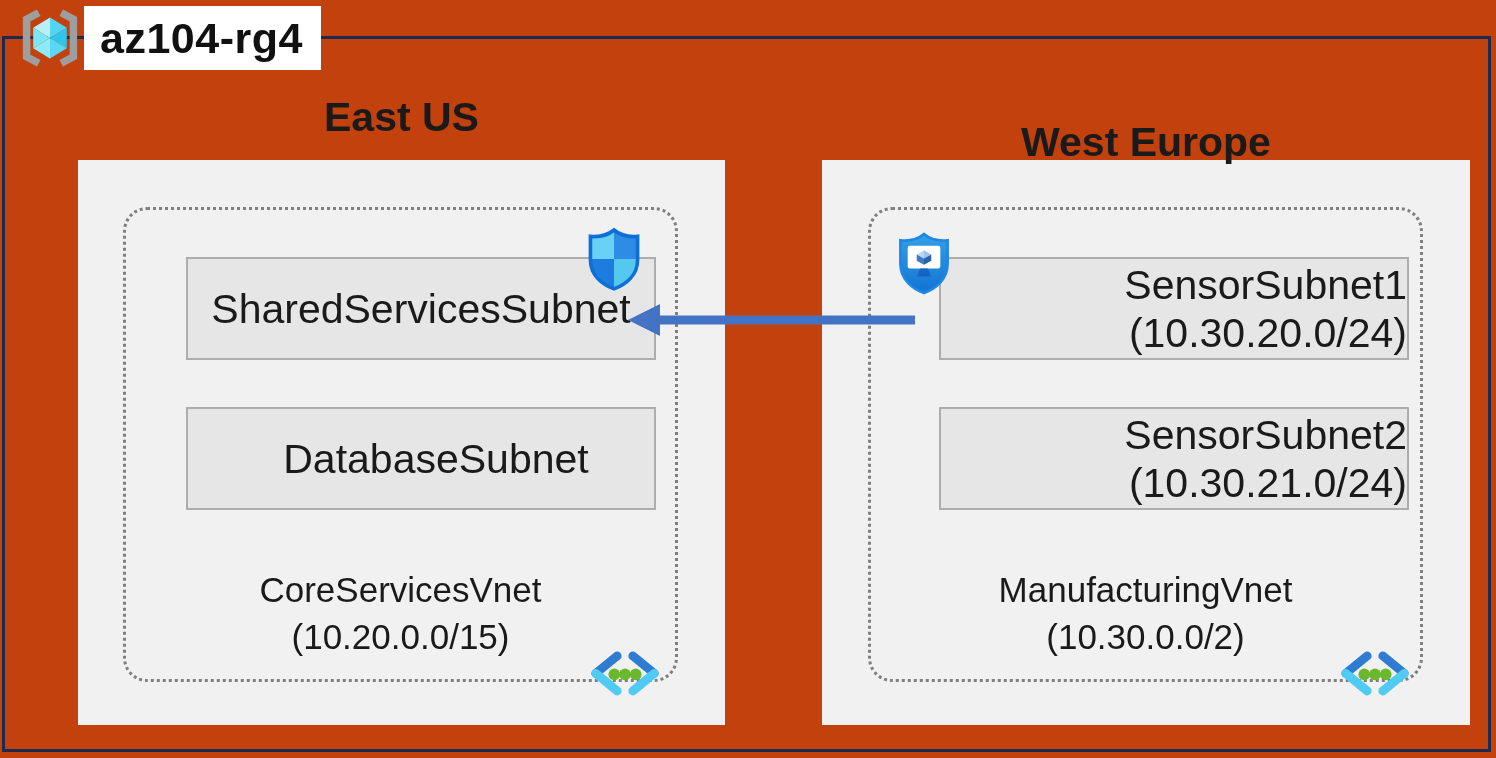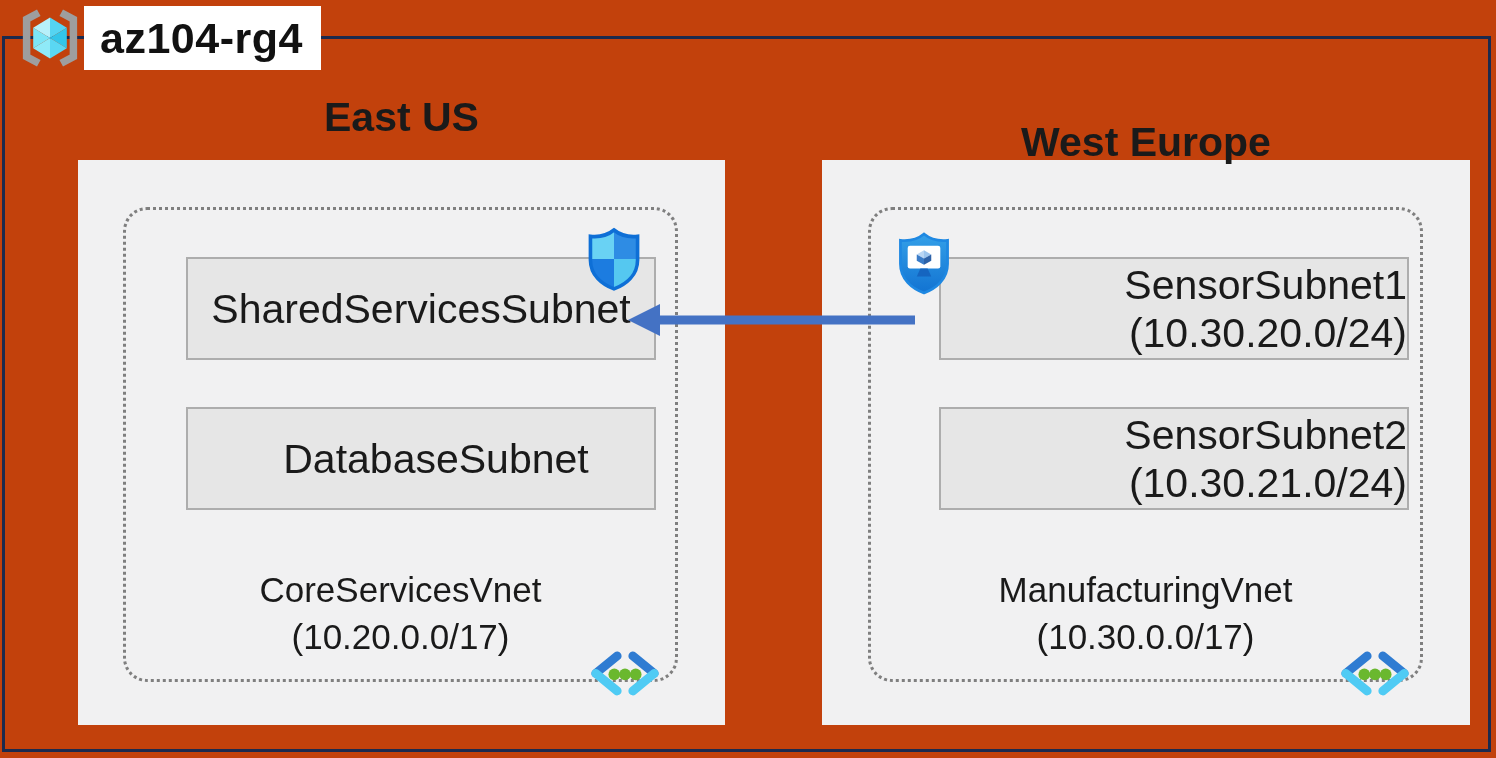--- a/index.html
+++ b/index.html
@@ -103,25 +103,25 @@
     <div>SensorSubnet1</div>
     <div>(10.30.20.0/24)</div>
   </div>
   <div class="subnet-box west row2">
     <div>SensorSubnet2</div>
     <div>(10.30.21.0/24)</div>
   </div>
 
   <div class="vnet-label east">
     <div>CoreServicesVnet</div>
-    <div>(10.20.0.0/17)</div>
+    <div>(10.20.0.0/15)</div>
   </div>
   <div class="vnet-label west">
     <div>ManufacturingVnet</div>
-    <div>(10.30.0.0/17)</div>
+    <div>(10.30.0.0/2)</div>
   </div>
 
   <svg class="peering-arrow" viewBox="0 0 300 44">
     <line x1="295" y1="22" x2="34" y2="22" stroke="#4472c4" stroke-width="9"></line>
     <polygon points="8,22 40,6 40,38" fill="#4472c4"></polygon>
   </svg>
 
   <svg class="shield-icon defender" viewBox="0 0 64 70">
     <defs>
       <clipPath id="shieldClipA">

